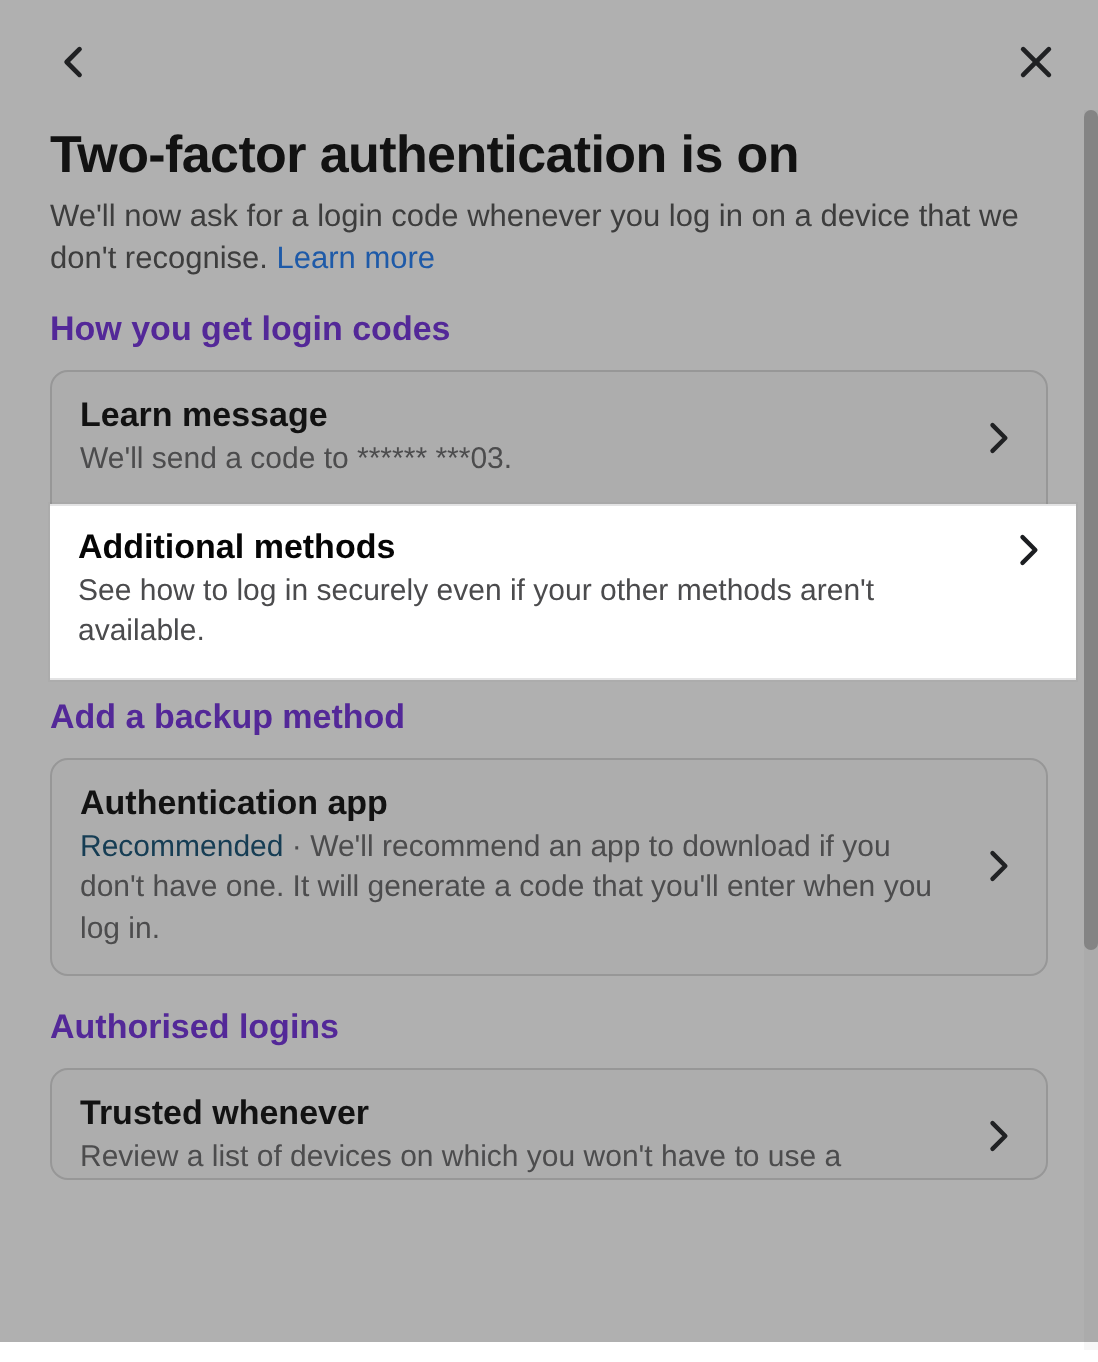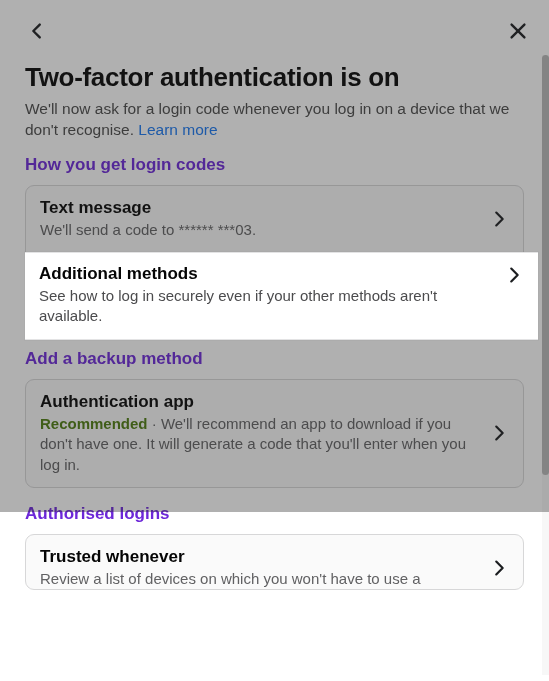--- a/index.html
+++ b/index.html
@@ -5,21 +5,21 @@
     * { box-sizing: border-box; margin: 0; padding: 0; }
     html, body { width: 549px; height: 681px; overflow: hidden; }
     body {
       font-family: -apple-system, BlinkMacSystemFont, "Helvetica Neue", Arial, sans-serif;
       background: #fff;
       color: #1c1e21;
       position: relative;
     }
     .viewport {
       width: 549px;
-      height: 512px;
+      height: 671px;
       position: relative;
       background: #fff;
     }
     .scrollbar-track {
       position: absolute;
       right: 0;
       top: 55px;
       width: 7px;
       height: 620px;
       background: rgba(0,0,0,0.03);
@@ -93,21 +93,21 @@
       font-size: 17px;
       font-weight: 700;
       color: #050505;
       margin-bottom: 2px;
     }
     .row-desc {
       font-size: 15px;
       line-height: 1.35;
       color: #616163;
     }
-    .rec { color: #4d7c0f; font-weight: 700; }
+    .rec { color: #0c4a6e; font-weight: 400; }
     .chev { flex: 0 0 36px; display: flex; align-items: center; justify-content: center; color: #1c1e21; }
     .highlight-card {
       border-radius: 9px;
       overflow: visible;
     }
     
     .dim {
       position: absolute;
       inset: 0;
       background: rgba(40,40,42,0.37);
@@ -159,21 +159,21 @@
     <h1 class="page-title">Two-factor authentication is on</h1>
     <p class="page-sub">
       <span>We'll now ask for a login code whenever you log in on a device that we don't recognise. </span><a href="#" class="link">Learn more</a>
     </p>
 
     <h2 class="section-h">How you get login codes</h2>
 
     <div class="card highlight-card">
       <div class="row">
         <div class="row-text">
-          <div class="row-title">Text message</div>
+          <div class="row-title">Learn message</div>
           <div class="row-desc">We'll send a code to ****** ***03.</div>
         </div>
         <div class="chev">
           <svg width="22" height="22" viewBox="0 0 24 24" fill="none" stroke="currentColor" stroke-width="2.4" stroke-linecap="round" stroke-linejoin="round">
               <polyline points="9 5 16 12 9 19"></polyline>
             </svg>
         </div>
       </div>
       <div class="row" style="height:80px;"></div>
     </div>

